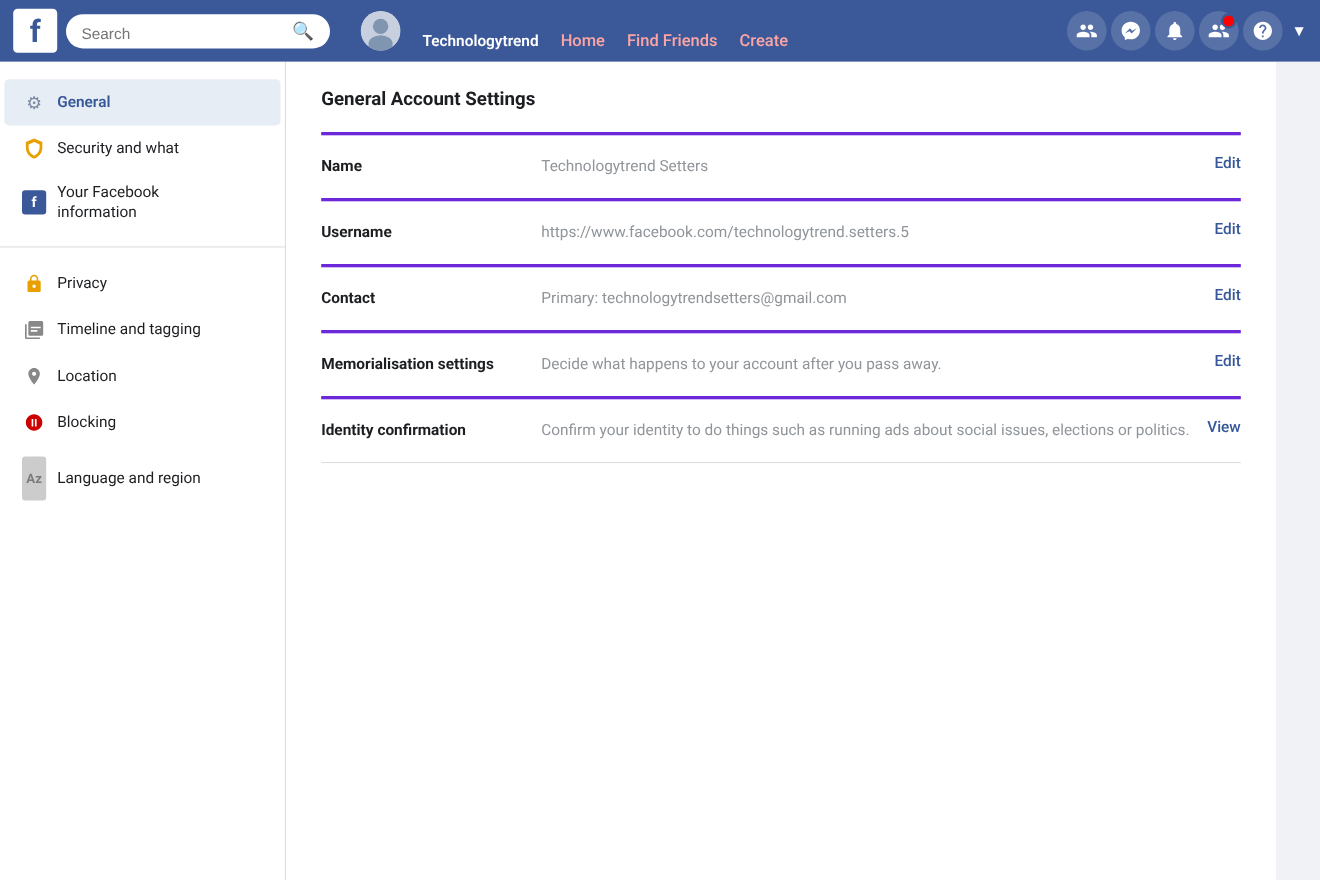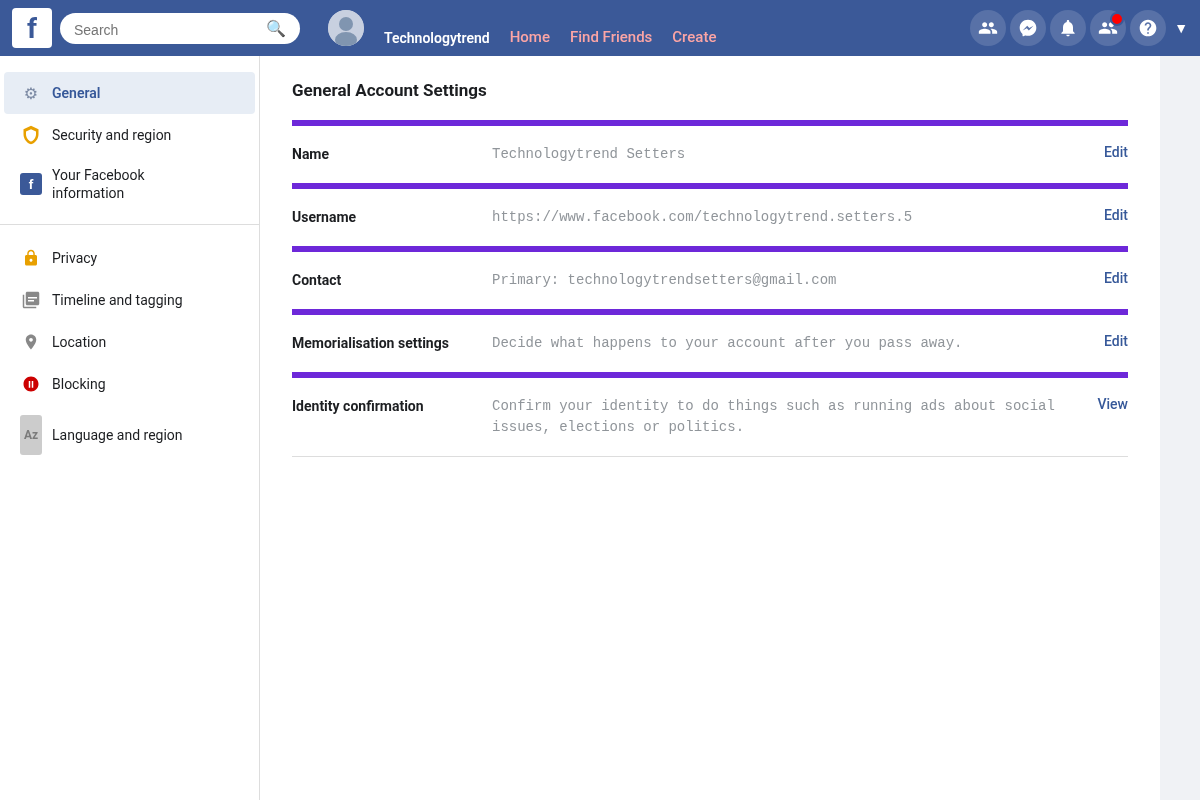--- a/index.html
+++ b/index.html
@@ -178,40 +178,39 @@
     }
     .page-title {
       font-size: 17px;
       font-weight: bold;
       color: #1c1e21;
       margin-bottom: 20px;
     }
     .settings-row {
       display: flex;
       align-items: flex-start;
-      border-top: 6px solid #6d28d9;
+      border-top: 3px solid #6d28d9;
       padding: 18px 0;
     }
     .settings-row:last-child {
       border-bottom: 1px solid #ddd;
     }
     .settings-label {
       font-weight: bold;
       color: #1c1e21;
       width: 200px;
       flex-shrink: 0;
       padding-top: 2px;
       font-size: 14px;
     }
     .settings-value {
       flex: 1;
       color: #90959a;
       font-size: 14px;
       line-height: 1.5;
-      font-family: Liberation Mono, monospace;
     }
     .settings-action {
       color: #365899;
       font-size: 14px;
       cursor: pointer;
       font-weight: 500;
       margin-left: 16px;
       flex-shrink: 0;
     }
 
@@ -279,21 +278,21 @@
         <span class="sidebar-item-icon icon-gear">⚙</span>
         <span class="sidebar-item-label">General</span>
       </div>
 
       <div class="sidebar-item">
         <span class="sidebar-item-icon" style="color:#e8a000;">
           <svg width="20" height="20" viewBox="0 0 24 24" fill="#e8a000">
             <path d="M12 1L3 5v6c0 5.55 3.84 10.74 9 12 5.16-1.26 9-6.45 9-12V5l-9-4zm0 4l6 2.67V11c0 3.88-2.69 7.52-6 8.93C8.69 18.52 6 14.88 6 11V7.67l6-2.67z"></path>
           </svg>
         </span>
-        <span class="sidebar-item-label">Security and region</span>
+        <span class="sidebar-item-label">Security and what</span>
       </div>
 
       <div class="sidebar-item">
         <span class="sidebar-item-icon" style="color:white;background:#3b5998;border-radius:3px;font-weight:bold;font-size:13px;width:22px;height:22px;display:flex;align-items:center;justify-content:center;">f</span>
         <span class="sidebar-item-label">Your Facebook<br>information</span>
       </div>
     </div>
 
     <div class="sidebar-section">
 

